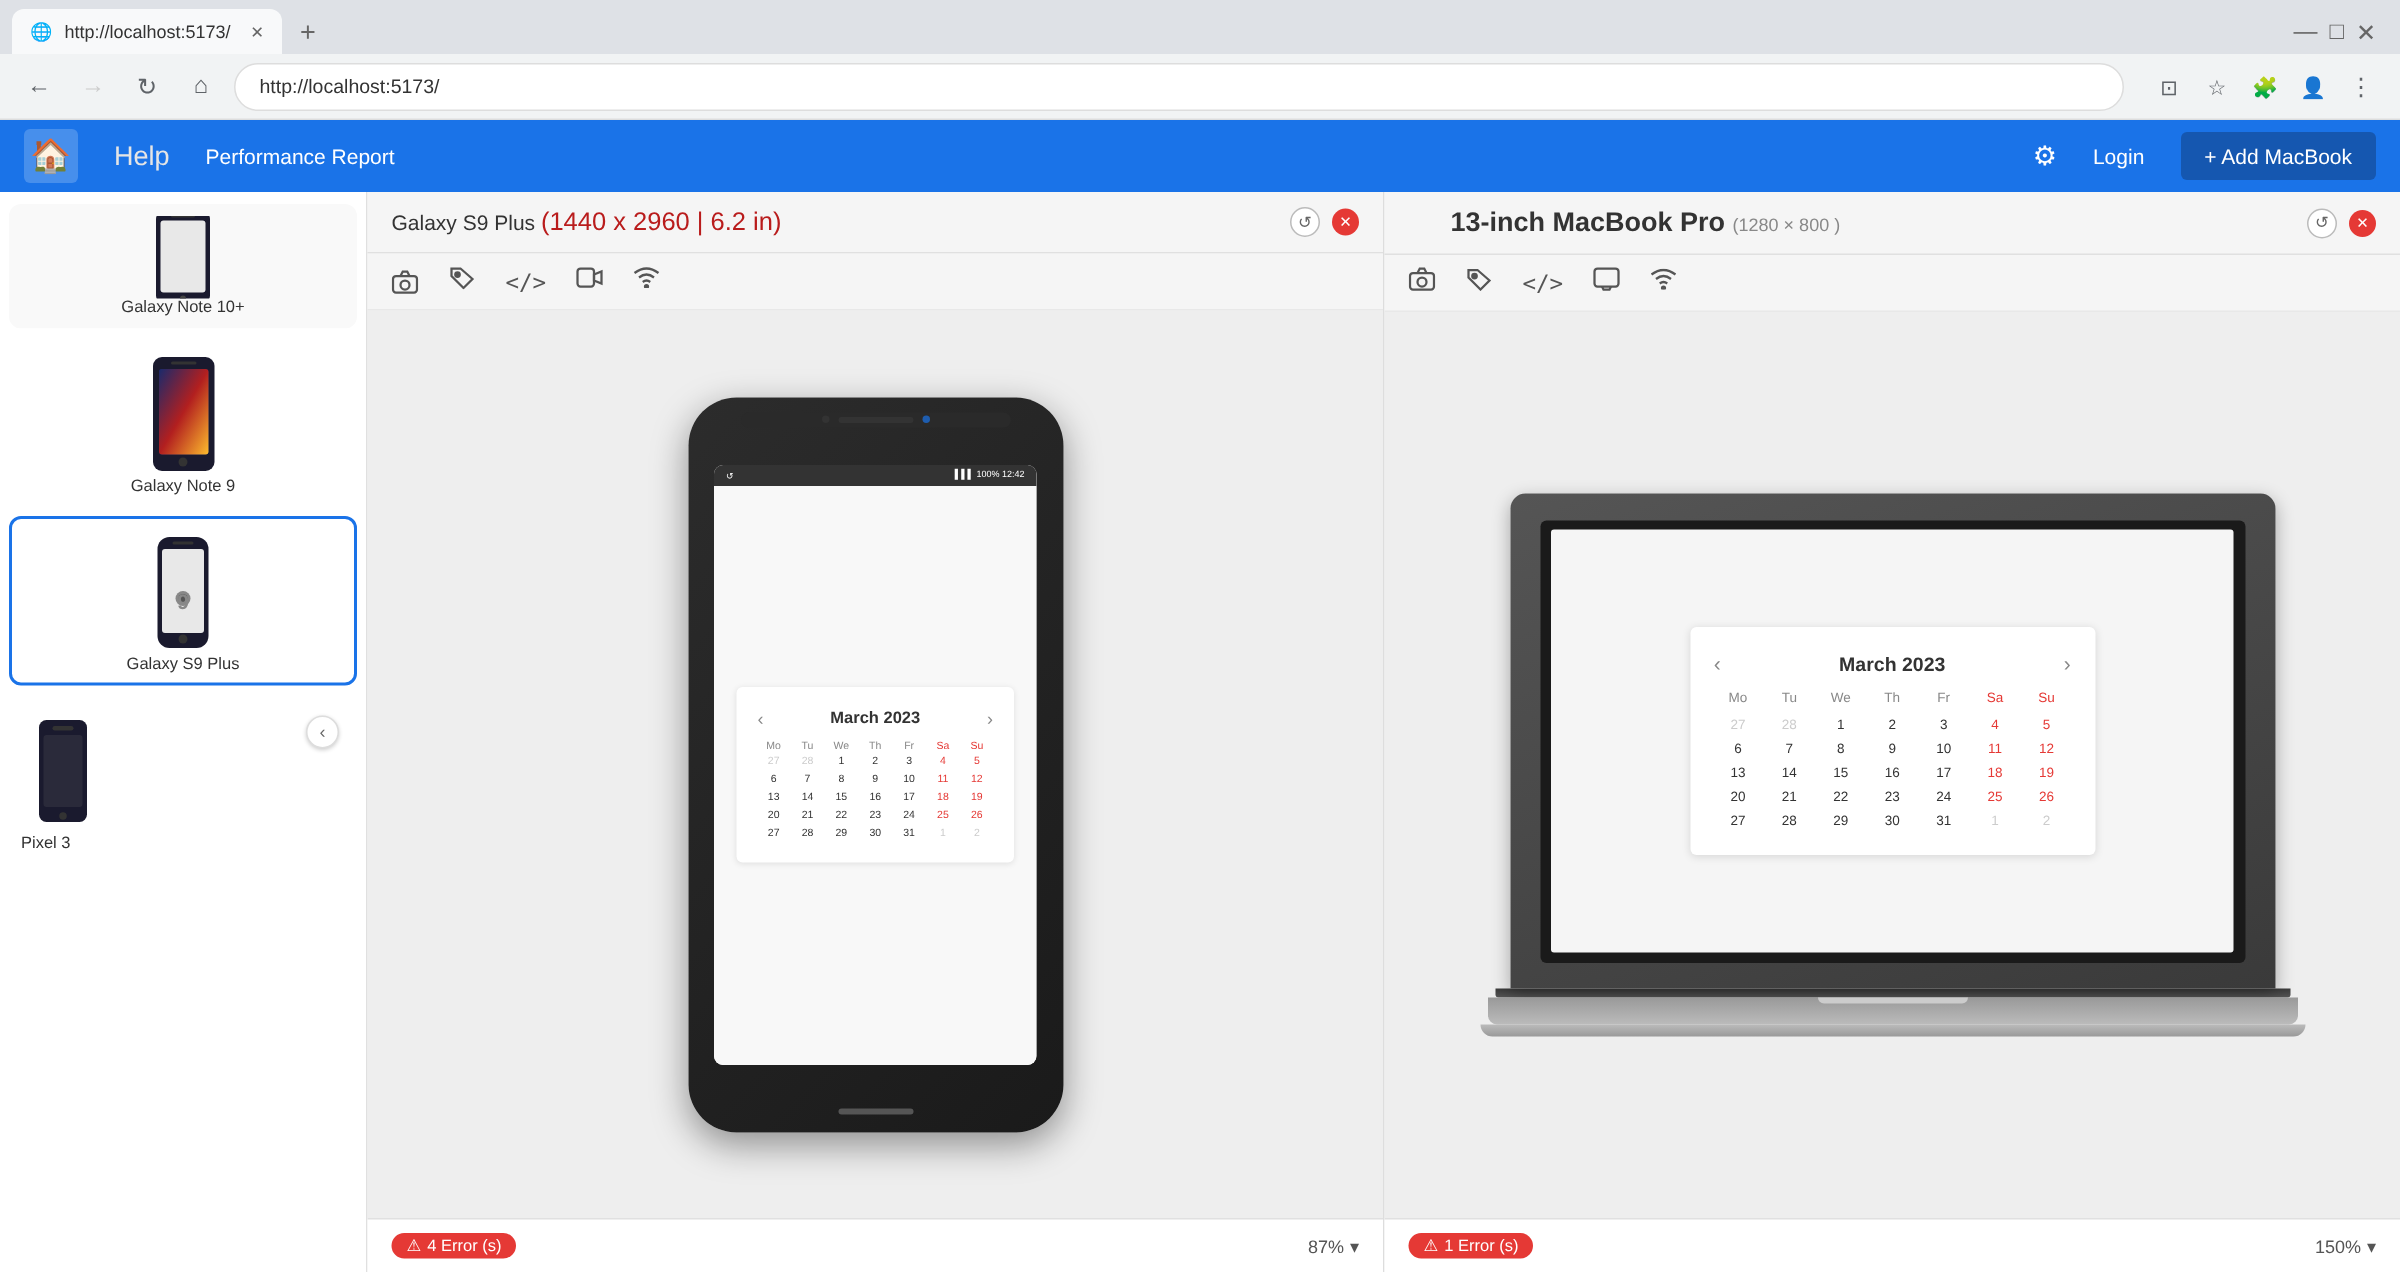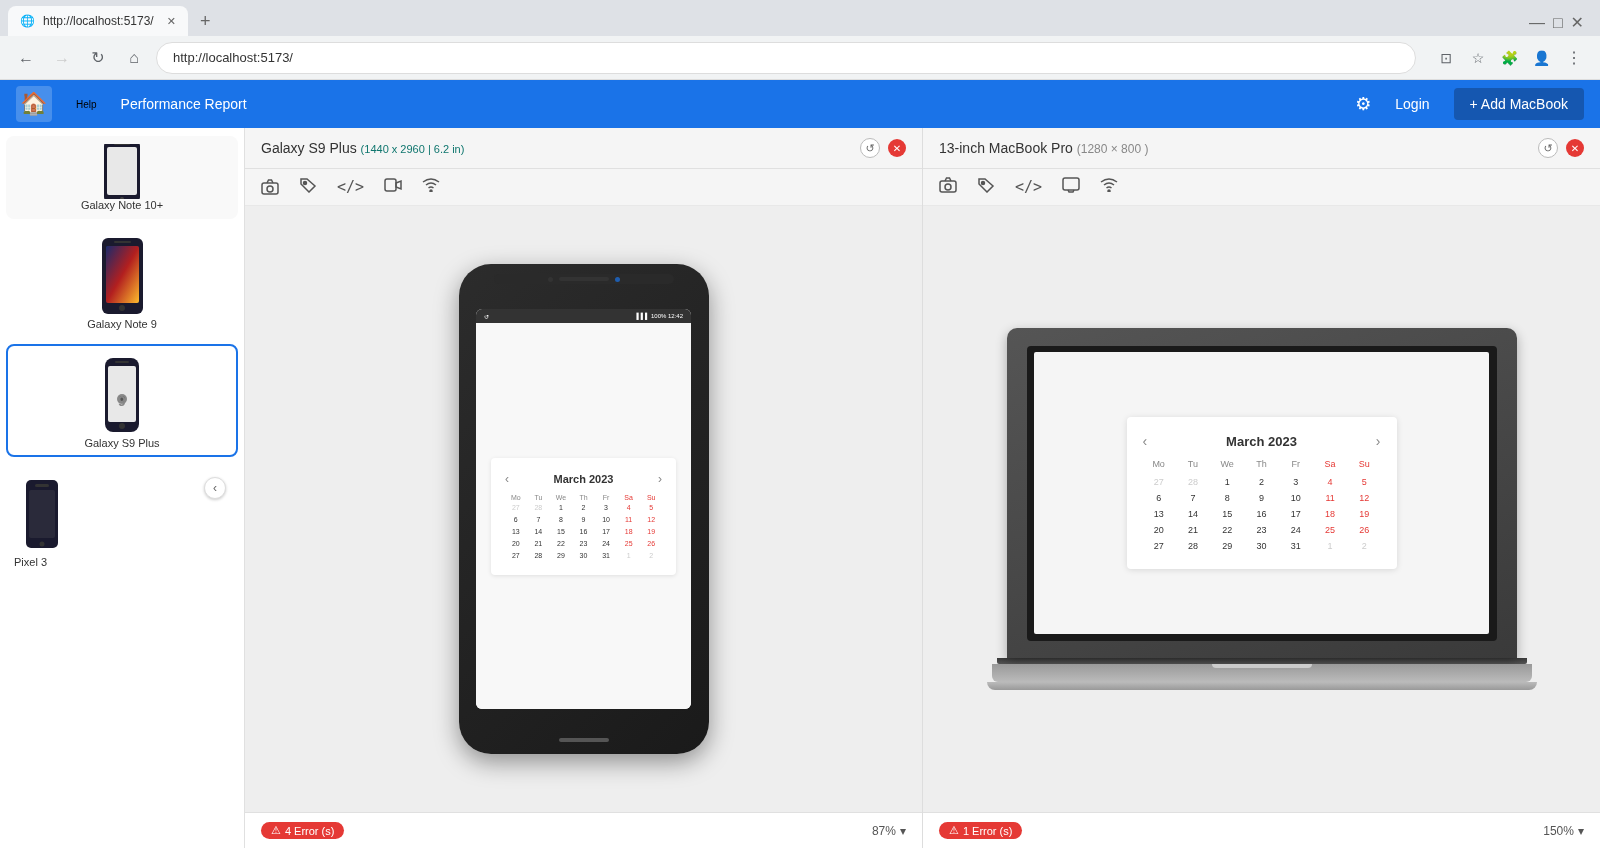--- a/index.html
+++ b/index.html
@@ -41,21 +41,21 @@
       <button style="background:none; border:none; cursor:pointer; color:#5f6368; font-size:14px; width:28px; height:28px; display:flex; align-items:center; justify-content:center; border-radius:50%;">👤</button>
       <button style="background:none; border:none; cursor:pointer; color:#5f6368; font-size:16px; width:28px; height:28px; display:flex; align-items:center; justify-content:center; border-radius:50%;">⋮</button>
     </div>
   </div>
 </div>
 
 <div style="height:768px; display:flex; flex-direction:column;">
 
   <div style="height:48px; background:#1a73e8; display:flex; align-items:center; padding:0 16px; gap:24px; flex-shrink:0;">
     <div style="color:white; font-size:22px; cursor:pointer; background:rgba(255,255,255,0.2); border-radius:4px; width:36px; height:36px; display:flex; align-items:center; justify-content:center;">🏠</div>
-    <a style="color:#000000; font-size:10px; cursor:pointer; text-decoration:none;">Help</a>
+    <a style="color:#e5e5e5; font-size:18px; cursor:pointer; text-decoration:none;">Help</a>
     <a style="color:white; font-size:14px; cursor:pointer; text-decoration:none;">Performance Report</a>
     <div style="flex:1;"></div>
     <button style="background:none; border:none; color:white; font-size:18px; cursor:pointer;">⚙</button>
     <button style="background:none; border:none; color:white; font-size:14px; cursor:pointer;">Login</button>
     <button style="background:#1557b0; color:white; border:none; border-radius:4px; padding:8px 16px; font-size:14px; font-weight:500; cursor:pointer;">+ Add MacBook</button>
   </div>
 
   <div style="flex:1; display:flex; position:relative; overflow:hidden;">
 
     <div style="width:245px; background:white; border-right:1px solid #e0e0e0; overflow-y:auto; flex-shrink:0; padding:8px 6px;">
@@ -123,21 +123,21 @@
 
     <div style="position:absolute; left:204px; top:50%; transform:translateY(-50%); z-index:10; background:white; border:1px solid #ddd; border-radius:50%; width:22px; height:22px; display:flex; align-items:center; justify-content:center; cursor:pointer; font-size:12px; color:#666; box-shadow:0 1px 3px rgba(0,0,0,0.2);">‹</div>
 
     <div style="flex:1; display:flex;">
 
       <div style="flex:1; display:flex; flex-direction:column; border-right:1px solid #ddd; background:#eee;">
 
         <div style="padding:10px 16px; display:flex; align-items:center; justify-content:space-between; background:#f5f5f5; border-bottom:1px solid #e0e0e0;">
           <div>
             <span style="font-size:14px; color:#333; font-weight:500;">Galaxy S9 Plus </span>
-            <span style="color:#0f766e; font-size:11px;">(1440 x 2960 | 6.2 in)</span>
+            <span style="color:#b91c1c; font-size:17px;">(1440 x 2960 | 6.2 in)</span>
           </div>
           <div style="display:flex; gap:8px; align-items:center;">
             <div style="border:1px solid #bbb; border-radius:50%; width:20px; height:20px; display:flex; align-items:center; justify-content:center; font-size:11px; color:#666; cursor:pointer; background:white;">↺</div>
             <div style="background:#e53935; border-radius:50%; width:18px; height:18px; display:flex; align-items:center; justify-content:center; color:white; font-size:10px; cursor:pointer;">✕</div>
           </div>
         </div>
 
         <div style="padding:8px 16px; display:flex; gap:20px; align-items:center; background:#f5f5f5; border-bottom:1px solid #e8e8e8;">
           <span style="color:#555; font-size:16px; cursor:pointer; display:flex; align-items:center;">
             <svg width="18" height="16" viewBox="0 0 18 16" fill="none" stroke="#555" stroke-width="1.5">
@@ -261,21 +261,21 @@
             <span>87%</span>
             <span>▾</span>
           </div>
         </div>
       </div>
 
       <div style="flex:1; display:flex; flex-direction:column; background:#eee;">
 
         <div style="padding:10px 16px; display:flex; align-items:center; justify-content:space-between; background:#f5f5f5; border-bottom:1px solid #e0e0e0;">
           <div>
-            <span style="font-size:14px; color:#333; font-weight:400;">13-inch MacBook Pro </span>
+            <span style="font-size:18px; color:#333; font-weight:700;margin-left:28px;">13-inch MacBook Pro </span>
             <span style="color:#888; font-size:12px;">(1280 × 800 )</span>
           </div>
           <div style="display:flex; gap:8px; align-items:center;">
             <div style="border:1px solid #bbb; border-radius:50%; width:20px; height:20px; display:flex; align-items:center; justify-content:center; font-size:11px; color:#666; cursor:pointer; background:white;">↺</div>
             <div style="background:#e53935; border-radius:50%; width:18px; height:18px; display:flex; align-items:center; justify-content:center; color:white; font-size:10px; cursor:pointer;">✕</div>
           </div>
         </div>
 
         <div style="padding:8px 16px; display:flex; gap:20px; align-items:center; background:#f5f5f5; border-bottom:1px solid #e8e8e8;">
           <span style="color:#555; font-size:16px; cursor:pointer;">

